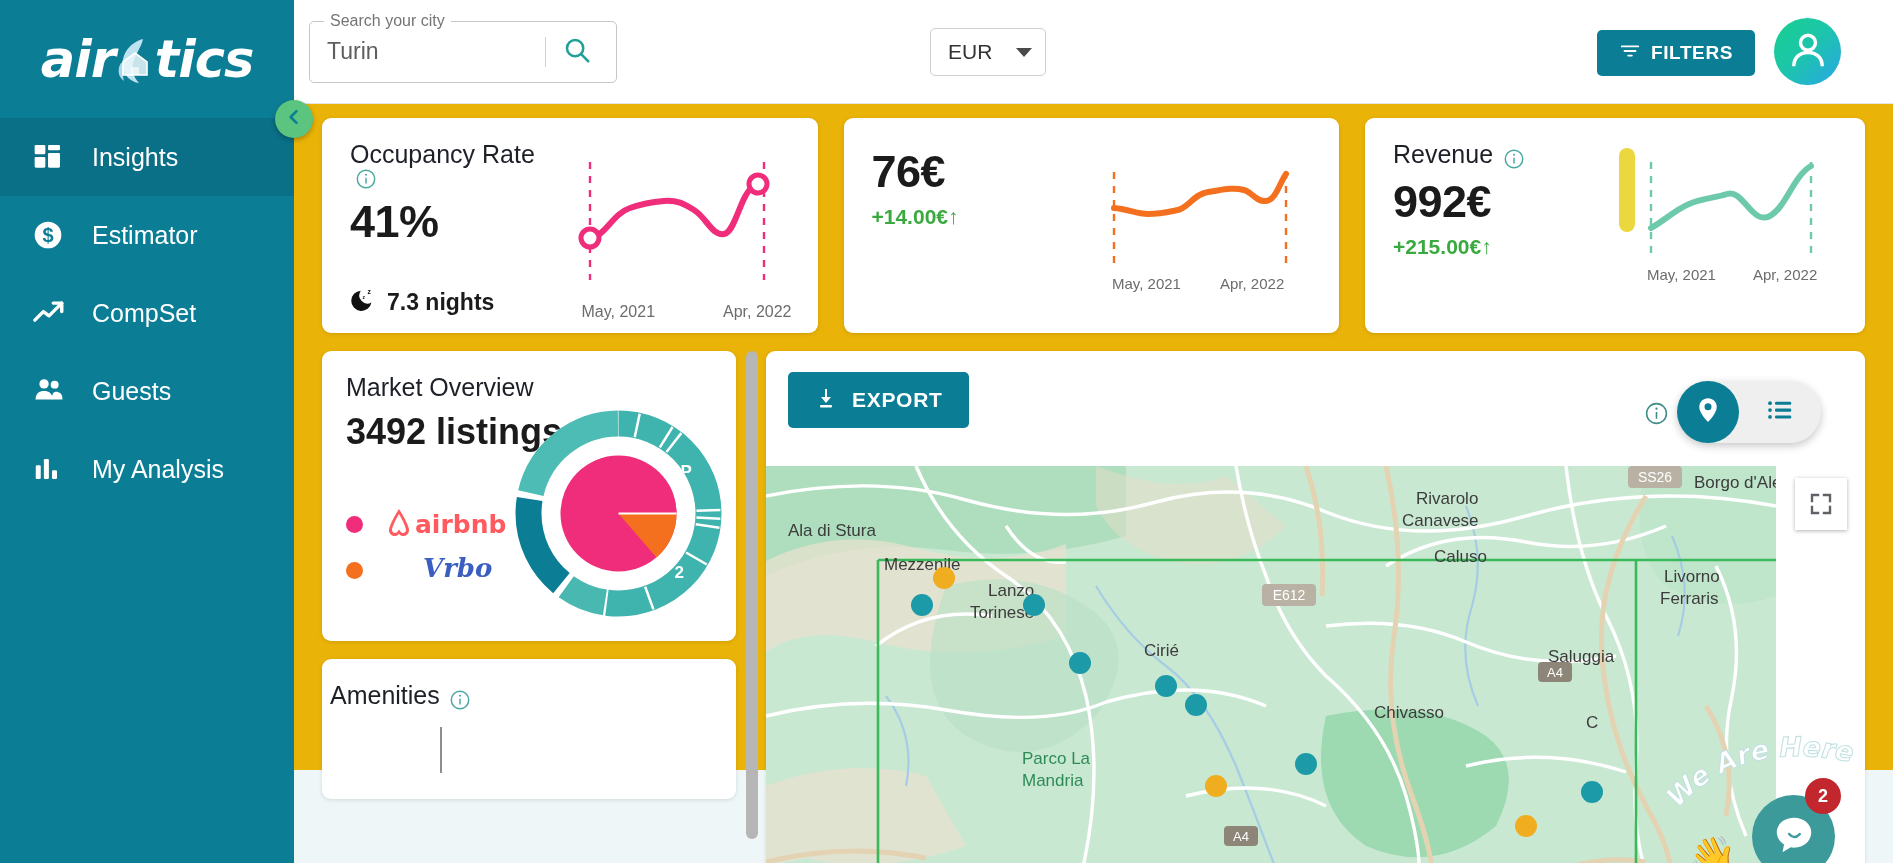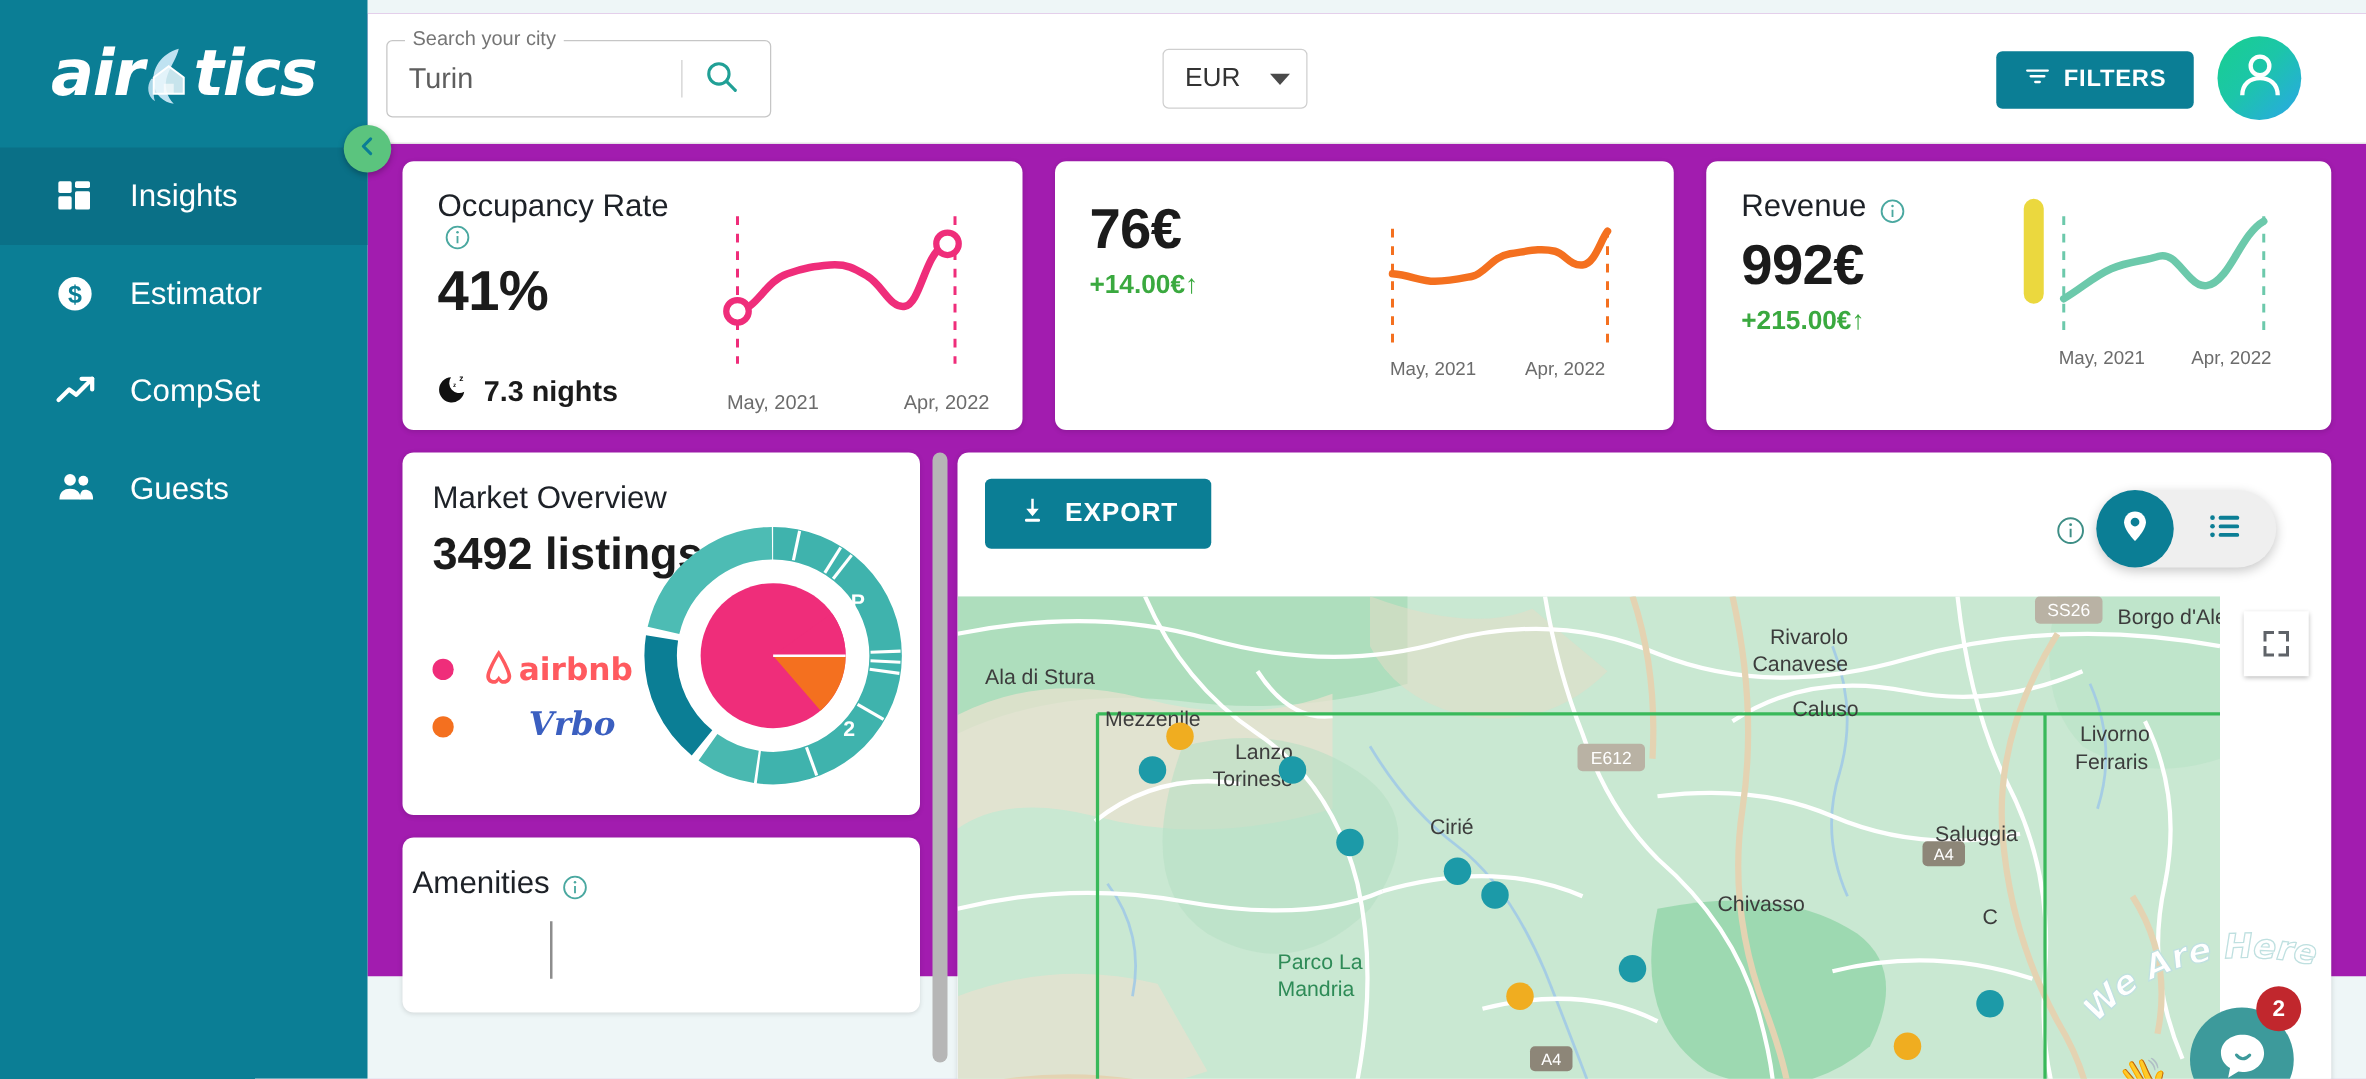--- a/index.html
+++ b/index.html
@@ -31,41 +31,41 @@
   }
   .logo .mark {
     display: inline-block; width: 44px; height: 52px;
     position: relative; margin: 0 -2px;
   }
   .logo .mark svg { position: absolute; left: 0; top: 4px; }
 
   .nav { padding-top: 0; }
   .nav-item {
     display: flex; align-items: center;
-    height: 78px; padding-left: 44px;
+    height: 78px; padding-left: 32px;
     color: #ffffff; cursor: pointer;
   }
   .nav-item.active { background: #0a7087; }
   .nav-icon {
     width: 46px; height: 40px; flex: 0 0 46px;
     display: flex; align-items: center; justify-content: flex-start;
   }
   .nav-label { font-size: 25px; margin-left: 14px; }
 
   .collapse-btn {
     position: absolute; right: -19px; top: 100px;
     width: 38px; height: 38px; border-radius: 50%;
     background: #5bc47e;
     display: flex; align-items: center; justify-content: center;
     box-shadow: 0 2px 5px rgba(0,0,0,.28);
     cursor: pointer; z-index: 40;
   }
 
   
-  .main { flex: 1; height: 770px; position: relative; background: #a21caf; margin-top: 11px; }
+  .main { flex: 1; height: 770px; position: relative; background: #eab308; }
 
   .topbar {
     height: 104px; background: #ffffff;
     display: flex; align-items: center;
     position: relative; z-index: 20;
     border-bottom: 1px solid #e6e6e6;
   }
   .search-box {
     position: relative;
     margin-left: 15px;
@@ -283,20 +283,30 @@
           <svg width="34" height="34" viewBox="0 0 24 24" fill="#fff">
             <circle cx="8.5" cy="7" r="3.3"></circle>
             <circle cx="16" cy="7.5" r="2.8"></circle>
             <path d="M2.5 18 C2.5 13.8 5 12 8.5 12 C12 12 14.5 13.8 14.5 18 Z"></path>
             <path d="M14 18 C14 14.5 15 12.6 16.8 12.6 C19.6 12.6 21.5 14 21.5 18 Z"></path>
           </svg>
         </span>
         <span class="nav-label">Guests</span>
       </div>
 
+      <div class="nav-item">
+        <span class="nav-icon">
+          <svg width="30" height="30" viewBox="0 0 24 24" fill="#fff">
+            <rect x="3" y="9" width="4" height="11" rx="1"></rect>
+            <rect x="9.5" y="4" width="4" height="16" rx="1"></rect>
+            <rect x="16" y="13" width="4" height="7" rx="1"></rect>
+          </svg>
+        </span>
+        <span class="nav-label">My Analysis</span>
+      </div>
     </nav>
 
     <div class="collapse-btn">
       <span>
         <svg width="20" height="20" viewBox="0 0 24 24" fill="none" stroke="#0b7e95" stroke-width="3" stroke-linecap="round" stroke-linejoin="round">
           <polyline points="15,5 8,12 15,19"></polyline>
         </svg>
       </span>
     </div>
   </aside>

